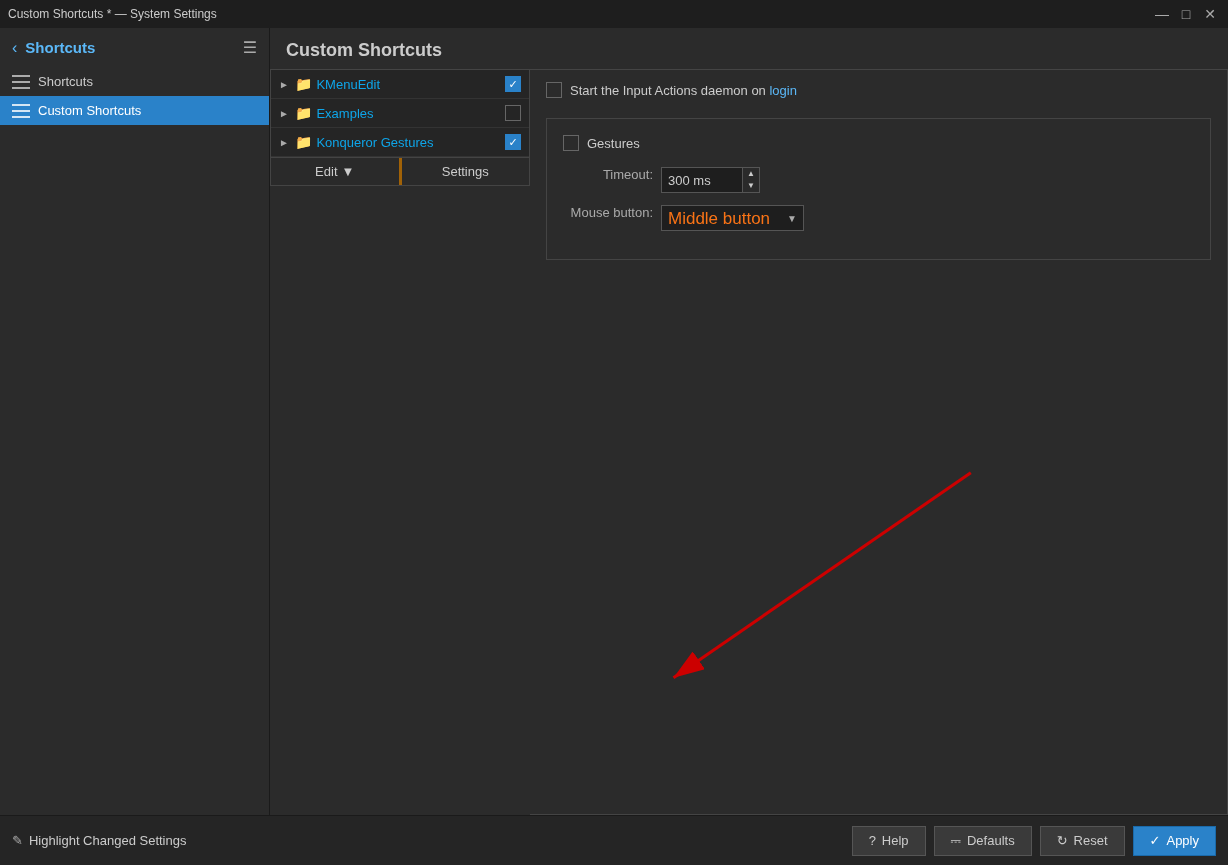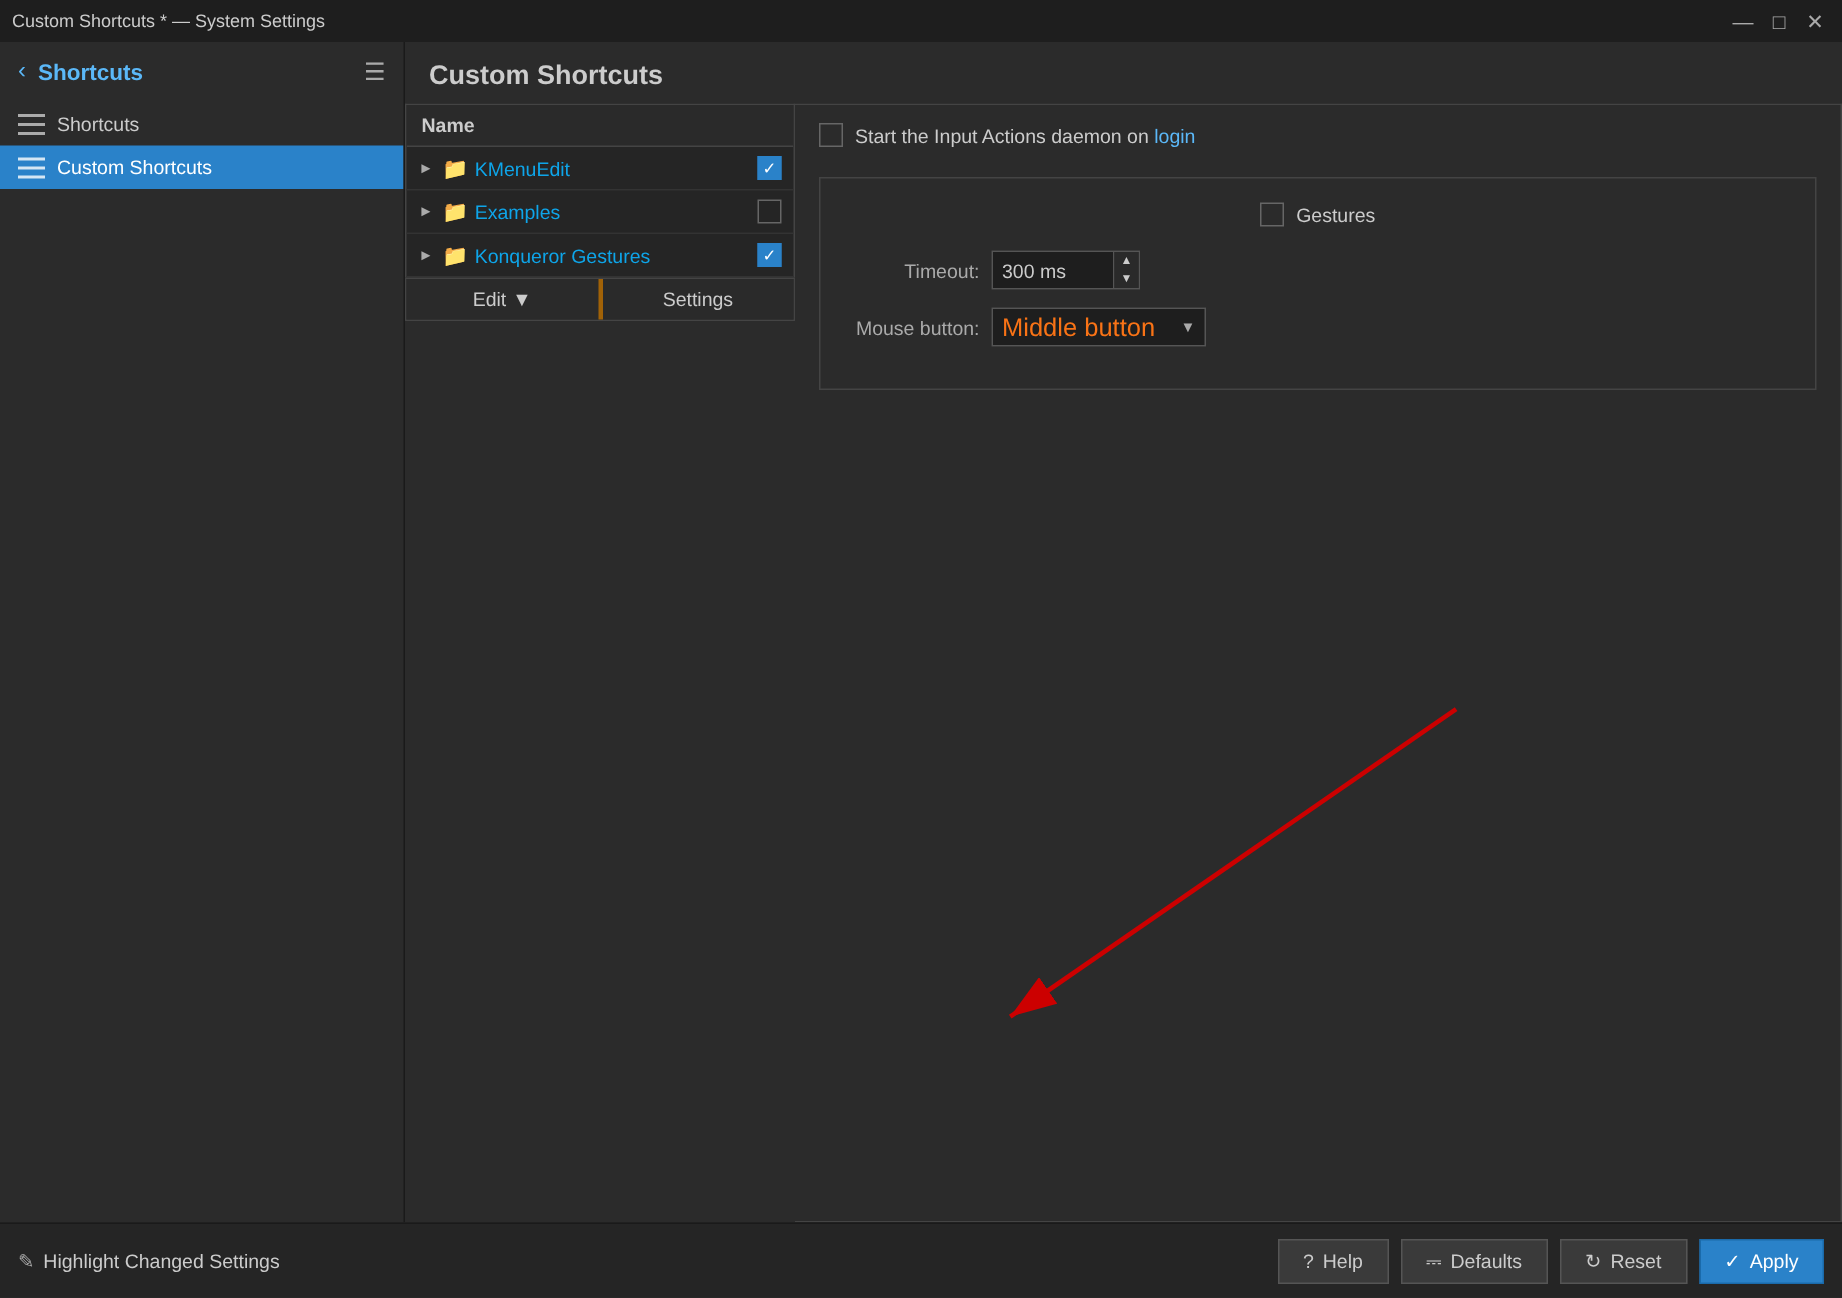--- a/index.html
+++ b/index.html
@@ -283,37 +283,35 @@
     .gestures-section {
       border: 1px solid #444;
       padding: 16px;
       margin-top: 4px;
     }
     .gestures-header {
       display: flex;
       align-items: center;
       gap: 8px;
       margin-bottom: 16px;
-      justify-content: center;
     }
     .gestures-checkbox {
       width: 16px;
       height: 16px;
       border: 1px solid #666;
       background: transparent;
       cursor: pointer;
       flex-shrink: 0;
     }
     .gestures-label {
       color: #ccc;
       font-size: 13px;
     }
     .form-row {
       display: flex;
-      align-items: center;
       gap: 8px;
       margin-bottom: 12px;
     }
     .form-label {
       color: #aaa;
       font-size: 13px;
       text-align: right;
       min-width: 90px;
     }
     .form-input-group {
@@ -469,21 +467,20 @@
     </nav>
   </div>
 
   <div class="content-area">
     <div class="content-header">Custom Shortcuts</div>
 
     <div class="content-body">
 
       <div style="display:flex; flex-direction:column; width:260px; flex-shrink:0;">
         <div class="tree-panel">
-          <div class="tree-header">Name</div>
           <div class="tree-body">
 
             <div class="tree-item">
               <span class="tree-chevron">►</span>
               <span class="tree-folder-icon">📁</span>
               <span class="tree-item-label">KMenuEdit</span>
               <div class="tree-checkbox checked"></div>
             </div>
 
             <div class="tree-item">

